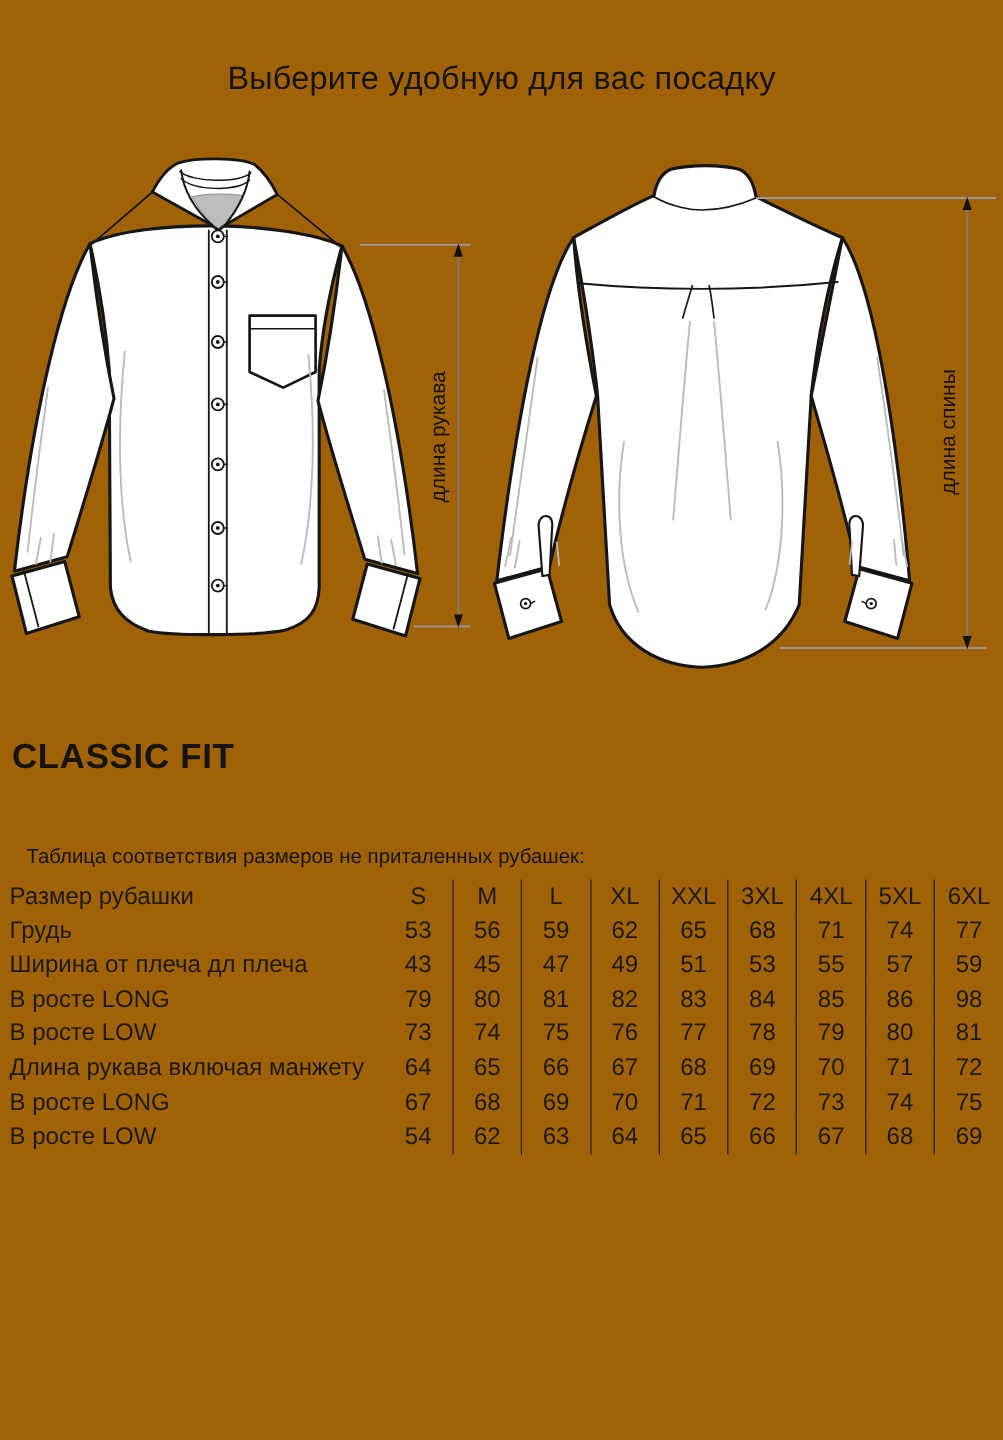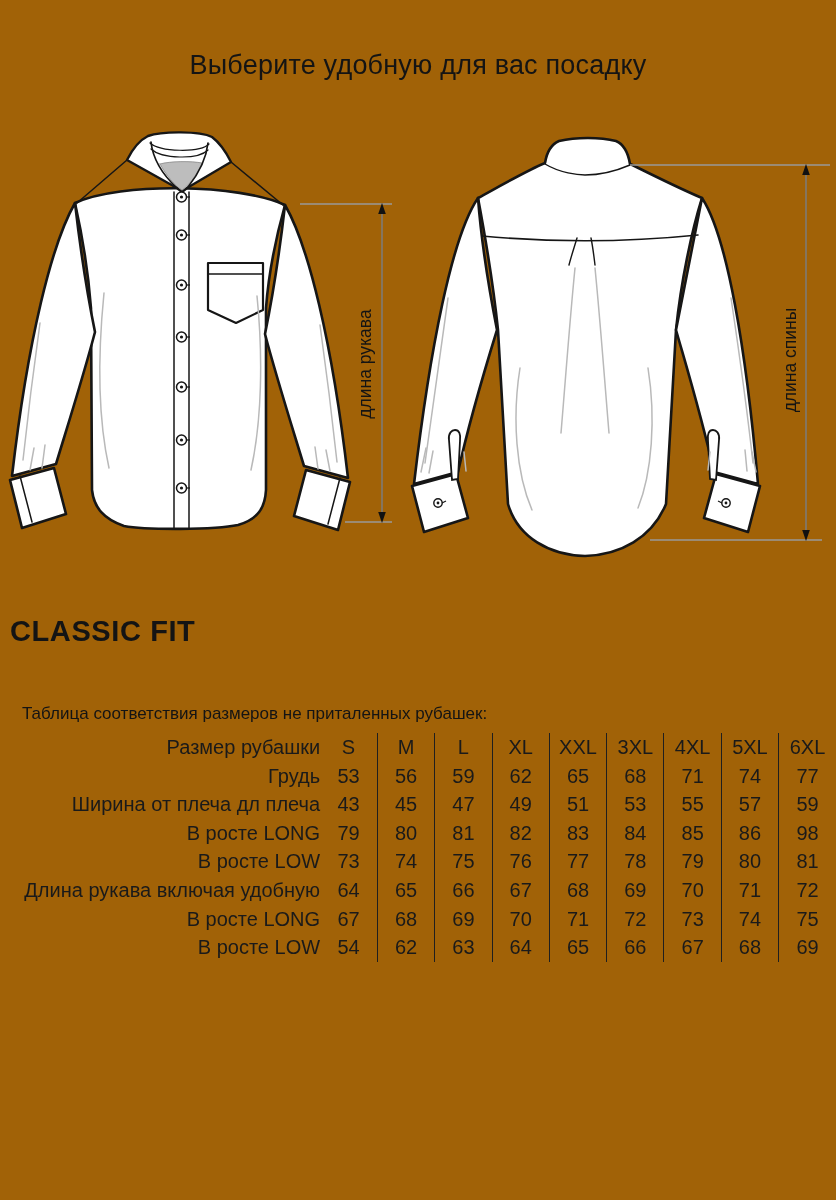--- a/index.html
+++ b/index.html
@@ -7,21 +7,21 @@
           font-family:"Liberation Sans",sans-serif;color:#141414;}
   .page-title{position:absolute;top:50px;left:0;width:100%;margin:0;text-align:center;
           font-size:27px;font-weight:400;letter-spacing:0.2px;}
   .diagram{position:absolute;top:118px;left:0;width:836px;height:450px;}
   .fit-heading{position:absolute;top:615px;left:10px;margin:0;font-size:29px;font-weight:700;
           letter-spacing:0.6px;}
   .table-caption{position:absolute;top:692px;left:10px;margin:12px;font-size:17px;font-weight:400;}
   table.sizes{position:absolute;top:733px;left:8px;width:828px;border-collapse:collapse;
           table-layout:fixed;font-size:20px;color:#1a1a1a;}
   table.sizes td{height:28.6px;padding:0;line-height:28.6px;white-space:nowrap;}
-  td.lbl{text-align:right;margin-left:18px;}
+  td.lbl{text-align:left;margin-left:18px;}
   td.val{text-align:center;border-left:1.2px solid #1f1f1f;}
   td.val.first{border-left:none;}
   svg text{font-family:"Liberation Sans",sans-serif;}
 </style>
 </head>
 <body>
 
 <div class="canvas">
 
   <h1 class="page-title">Выберите удобную для вас посадку</h1>
@@ -253,21 +253,21 @@
           <td class="val">74</td>
           <td class="val">75</td>
           <td class="val">76</td>
           <td class="val">77</td>
           <td class="val">78</td>
           <td class="val">79</td>
           <td class="val">80</td>
           <td class="val">81</td>
         </tr>
         <tr>
-          <td class="lbl">Длина рукава включая удобную</td>
+          <td class="lbl">Длина рукава включая манжету</td>
           <td class="val first">64</td>
           <td class="val">65</td>
           <td class="val">66</td>
           <td class="val">67</td>
           <td class="val">68</td>
           <td class="val">69</td>
           <td class="val">70</td>
           <td class="val">71</td>
           <td class="val">72</td>
         </tr>

